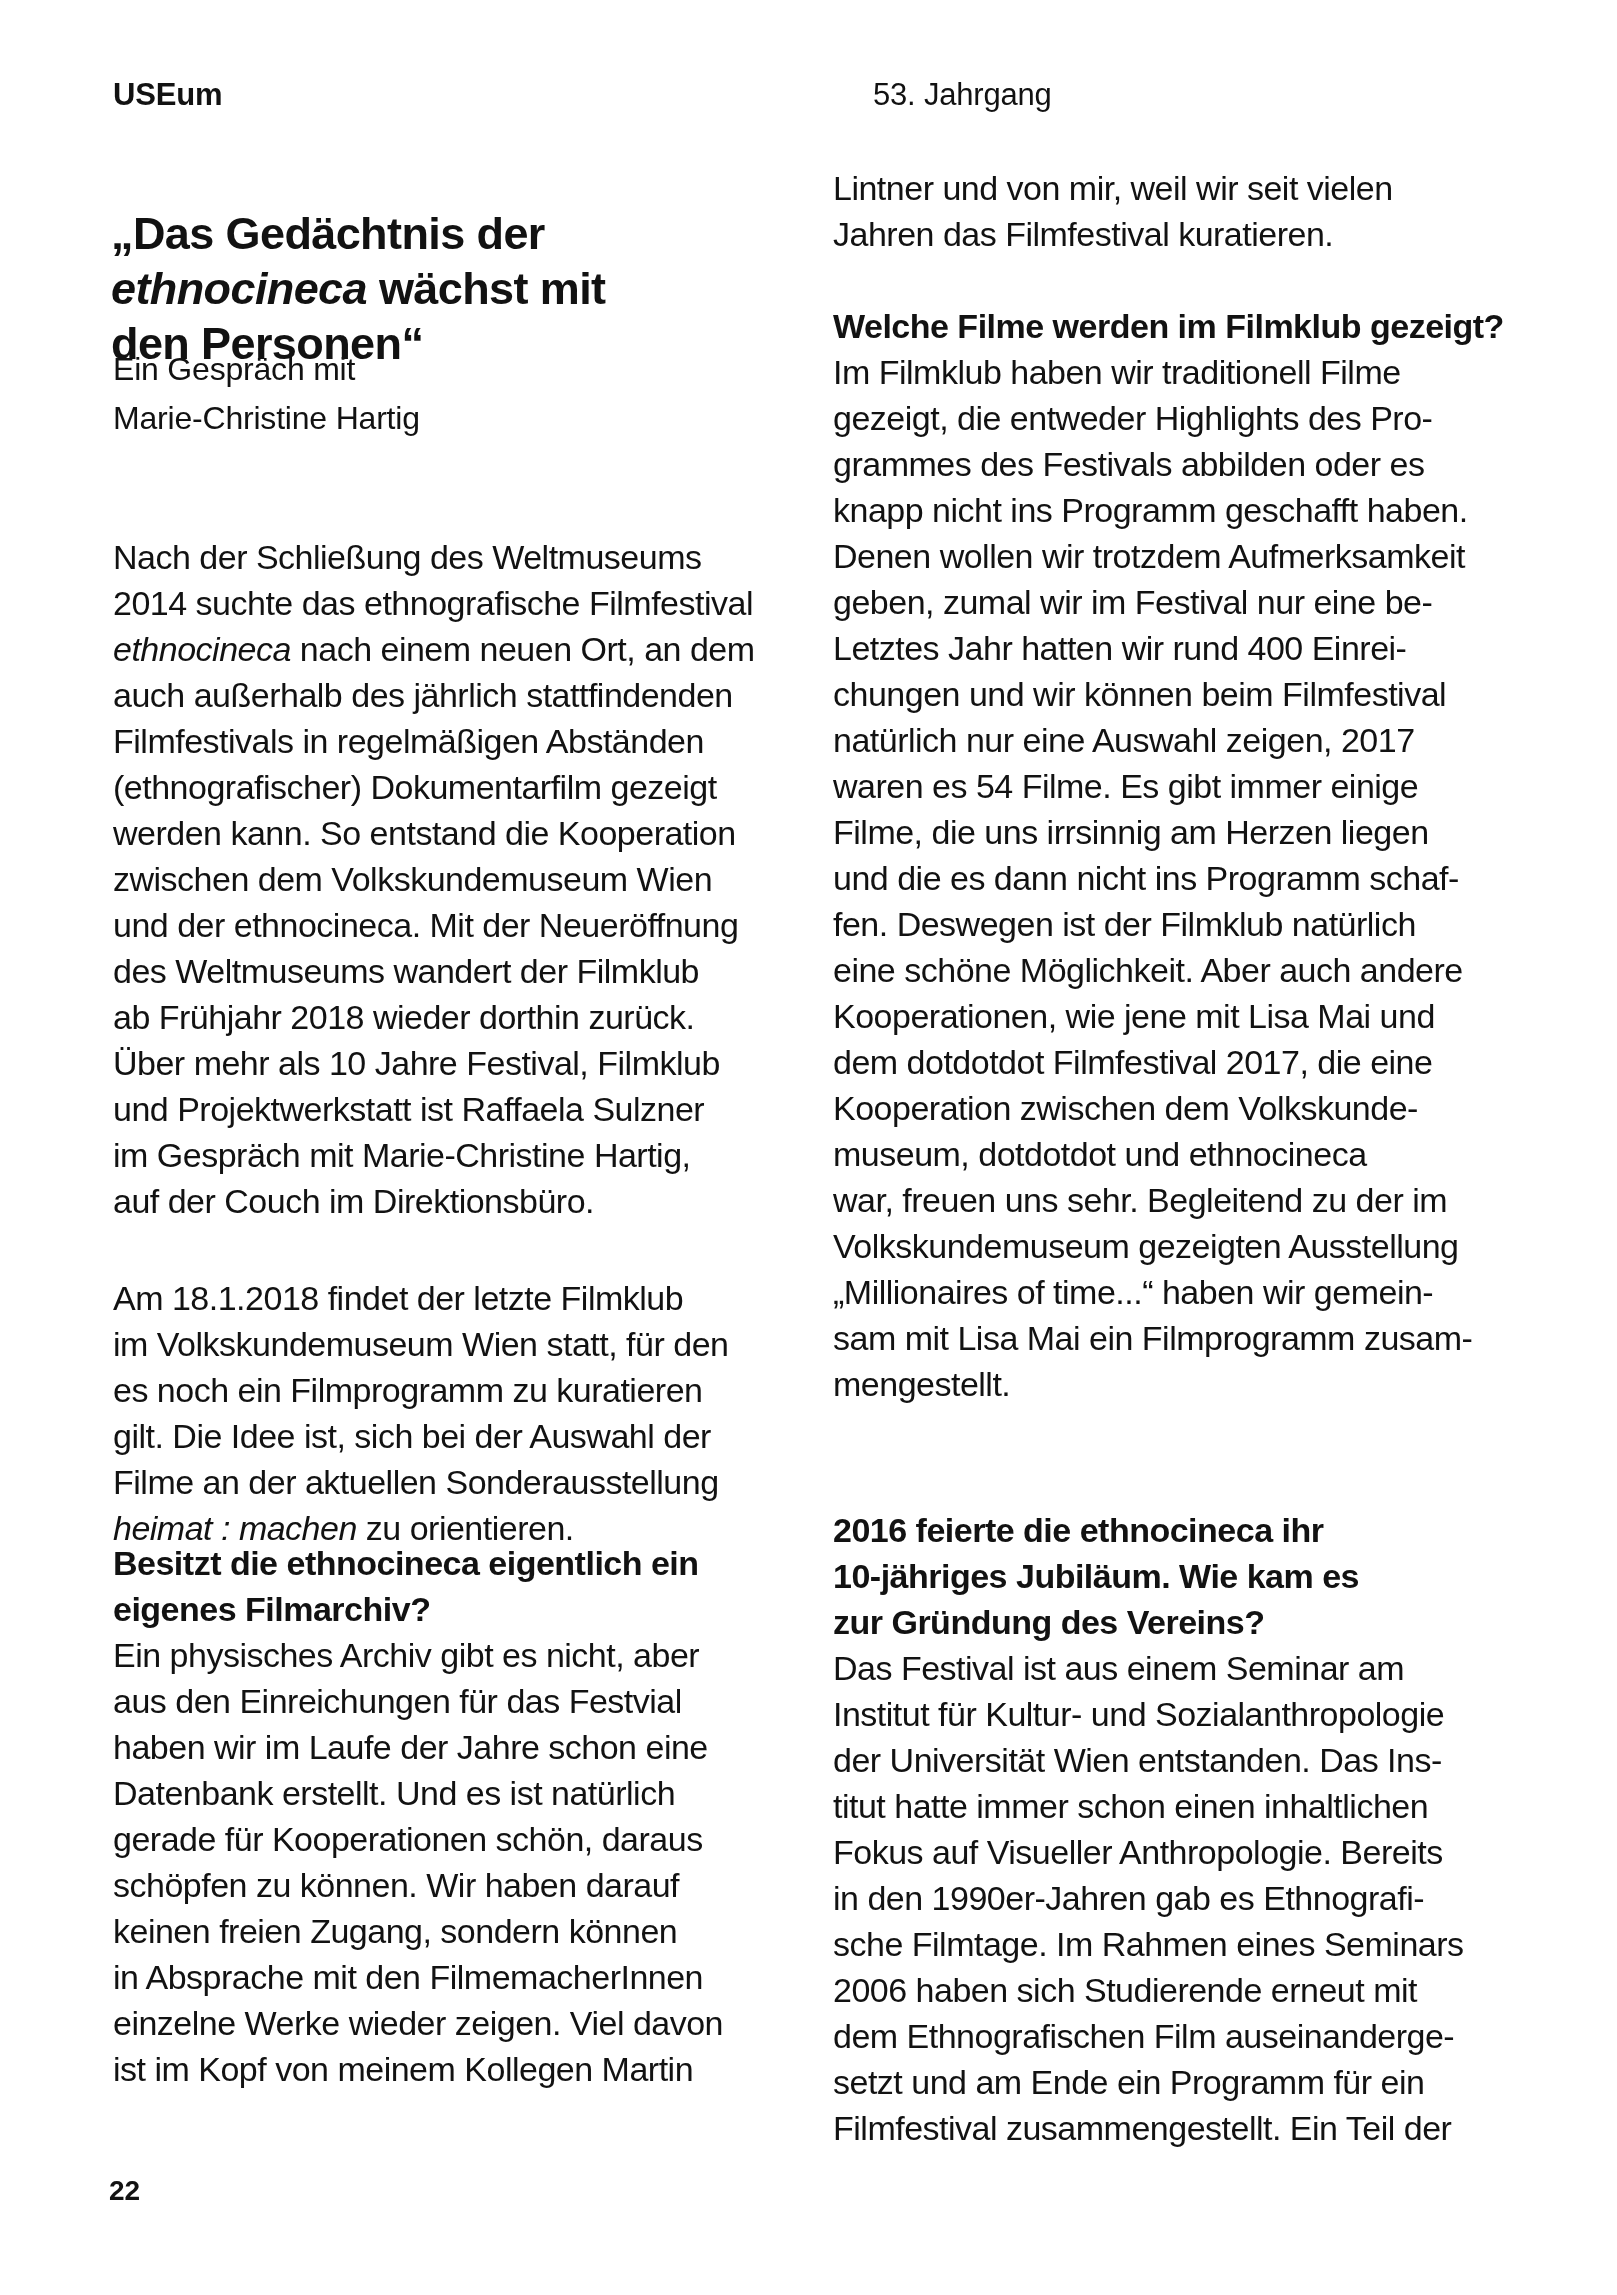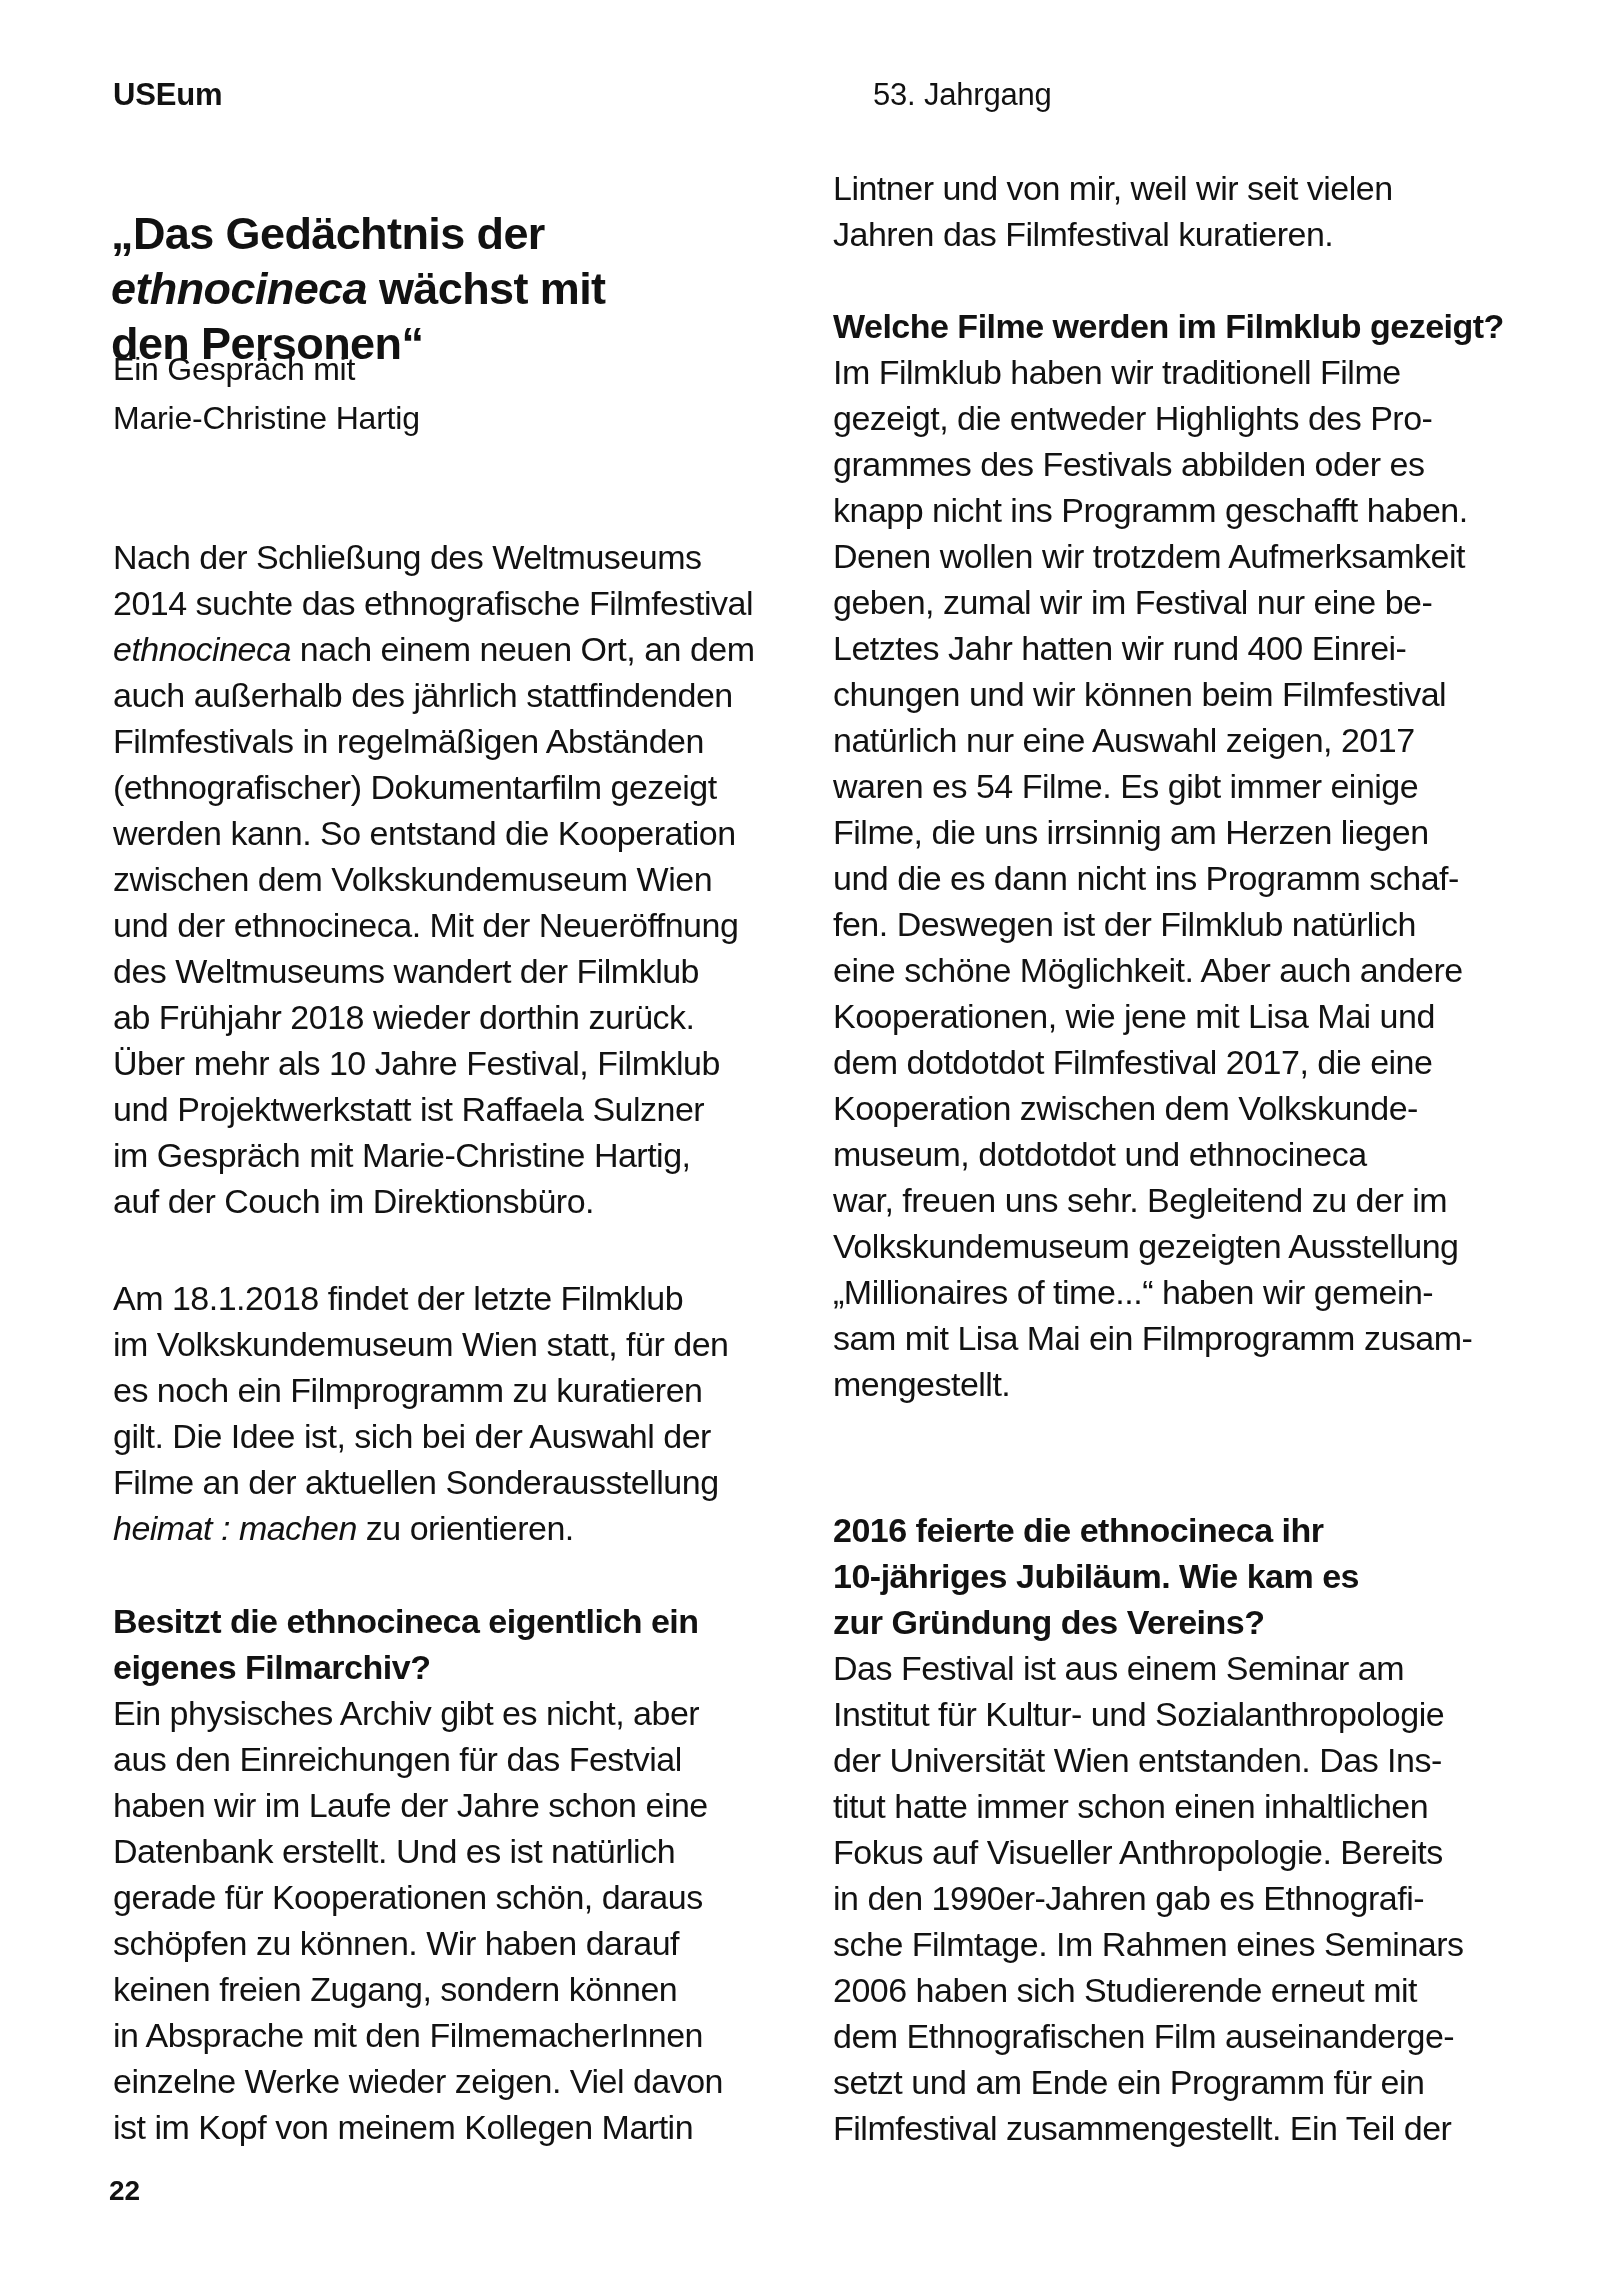--- a/index.html
+++ b/index.html
@@ -65,21 +65,21 @@
 
     <div class="abs bodytext" style="left:113px;top:1275px;width:728px;">
         <div class="tl"><span>Am 18.1.2018 findet der letzte Filmklub</span></div>
         <div class="tl"><span>im Volkskundemuseum Wien statt, für den</span></div>
         <div class="tl"><span>es noch ein Filmprogramm zu kuratieren</span></div>
         <div class="tl"><span>gilt. Die Idee ist, sich bei der Auswahl der</span></div>
         <div class="tl"><span>Filme an der aktuellen Sonderausstellung</span></div>
         <div class="tl"><span class="it">heimat : machen</span><span> zu orientieren.</span></div>
       </div>
 
-    <div class="abs bodytext" style="left:113px;top:1598px;width:728px;">
+    <div class="abs bodytext" style="left:113px;top:1540px;width:728px;">
         <div class="tl"><span class="bd">Besitzt die ethnocineca eigentlich ein</span></div>
         <div class="tl"><span class="bd">eigenes Filmarchiv?</span></div>
         <div class="tl"><span>Ein physisches Archiv gibt es nicht, aber</span></div>
         <div class="tl"><span>aus den Einreichungen für das Festvial</span></div>
         <div class="tl"><span>haben wir im Laufe der Jahre schon eine</span></div>
         <div class="tl"><span>Datenbank erstellt. Und es ist natürlich</span></div>
         <div class="tl"><span>gerade für Kooperationen schön, daraus</span></div>
         <div class="tl"><span>schöpfen zu können. Wir haben darauf</span></div>
         <div class="tl"><span>keinen freien Zugang, sondern können</span></div>
         <div class="tl"><span>in Absprache mit den FilmemacherInnen</span></div>

